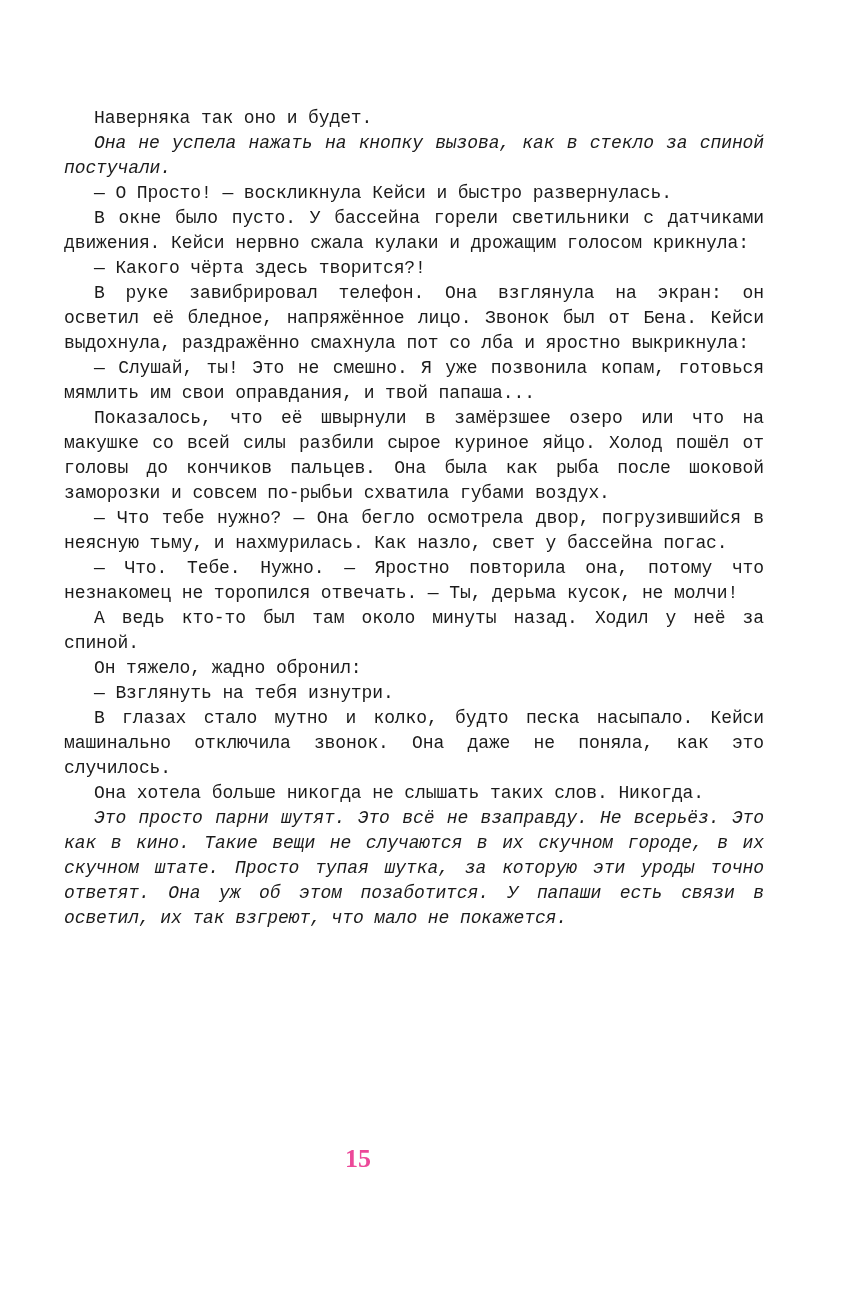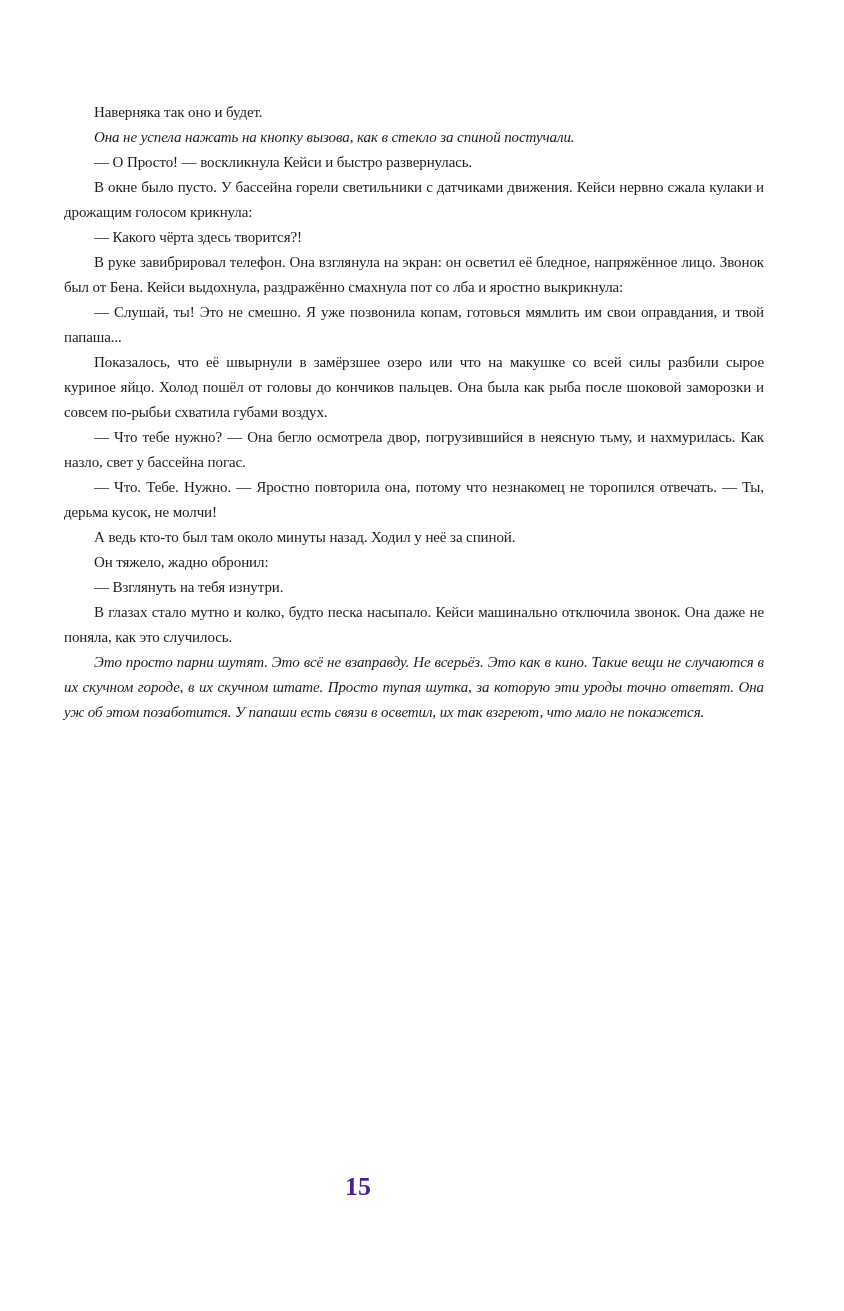--- a/index.html
+++ b/index.html
@@ -15,48 +15,48 @@
     color: #1b1b1b;
   }
   .book-page {
     position: absolute;
     inset: 0;
     background: #ffffff;
   }
   .text-block {
     position: absolute;
     left: 64px;
-    top: 100px;
+    top: 106px;
     width: 700px;
-    font-family: Liberation Serif, serif;
-    font-size: 15px;
+    font-family: Liberation Mono, monospace;
+    font-size: 18px;
     line-height: 25px;
     text-align: justify;
     letter-spacing: -0.1px;
     hyphens: auto;
     -webkit-hyphens: auto;
   }
   p.para {
     margin: 0;
     padding: 0;
     text-indent: 30px;
   }
   p.para.italic {
     font-style: italic;
   }
   .page-number {
     position: absolute;
     left: 0;
-    top: 1172px;
+    top: 1144px;
     width: 716px;
     text-align: center;
     font-family: "Liberation Serif", "DejaVu Serif", serif;
     font-size: 26px;
     font-weight: 600;
-    color: #4c1d95;
+    color: #ec4899;
   }
 </style>
 </head>
 <body>
 
 <main class="book-page">
   <div class="text-block" id="text-block">
       <p class="para">Наверняка так оно и будет.</p>
       <p class="para italic">Она не успела нажать на кнопку вызова, как в стекло за спиной постучали.</p>
       <p class="para">— О Просто! — воскликнула Кейси и быстро развернулась.</p>
@@ -64,16 +64,17 @@
       <p class="para">— Какого чёрта здесь творится?!</p>
       <p class="para">В руке завибрировал телефон. Она взглянула на экран: он осветил её бледное, напряжённое лицо. Звонок был от Бена. Кейси выдохнула, раздражённо смахнула пот со лба и яростно выкрикнула:</p>
       <p class="para">— Слушай, ты! Это не смешно. Я уже позвонила копам, готовься мямлить им свои оправдания, и твой папаша...</p>
       <p class="para">Показалось, что её швырнули в замёрзшее озеро или что на макушке со всей силы разбили сырое куриное яйцо. Холод пошёл от головы до кончиков пальцев. Она была как рыба после шоковой заморозки и совсем по-рыбьи схватила губами воздух.</p>
       <p class="para">— Что тебе нужно? — Она бегло осмотрела двор, погрузившийся в неясную тьму, и нахмурилась. Как назло, свет у бассейна погас.</p>
       <p class="para">— Что. Тебе. Нужно. — Яростно повторила она, потому что незнакомец не торопился отвечать. — Ты, дерьма кусок, не молчи!</p>
       <p class="para">А ведь кто-то был там около минуты назад. Ходил у неё за спиной.</p>
       <p class="para">Он тяжело, жадно обронил:</p>
       <p class="para">— Взглянуть на тебя изнутри.</p>
       <p class="para">В глазах стало мутно и колко, будто песка насыпало. Кейси машинально отключила звонок. Она даже не поняла, как это случилось.</p>
+      <p class="para">Она хотела больше никогда не слышать таких слов. Никогда.</p>
       <p class="para italic">Это просто парни шутят. Это всё не взаправду. Не всерьёз. Это как в кино. Такие вещи не случаются в их скучном городе, в их скучном штате. Просто тупая шутка, за которую эти уроды точно ответят. Она уж об этом позаботится. У папаши есть связи в осветил, их так взгреют, что мало не покажется.</p>
     </div>
   <div class="page-number">15</div>
 </main>
 
 </body></html>

